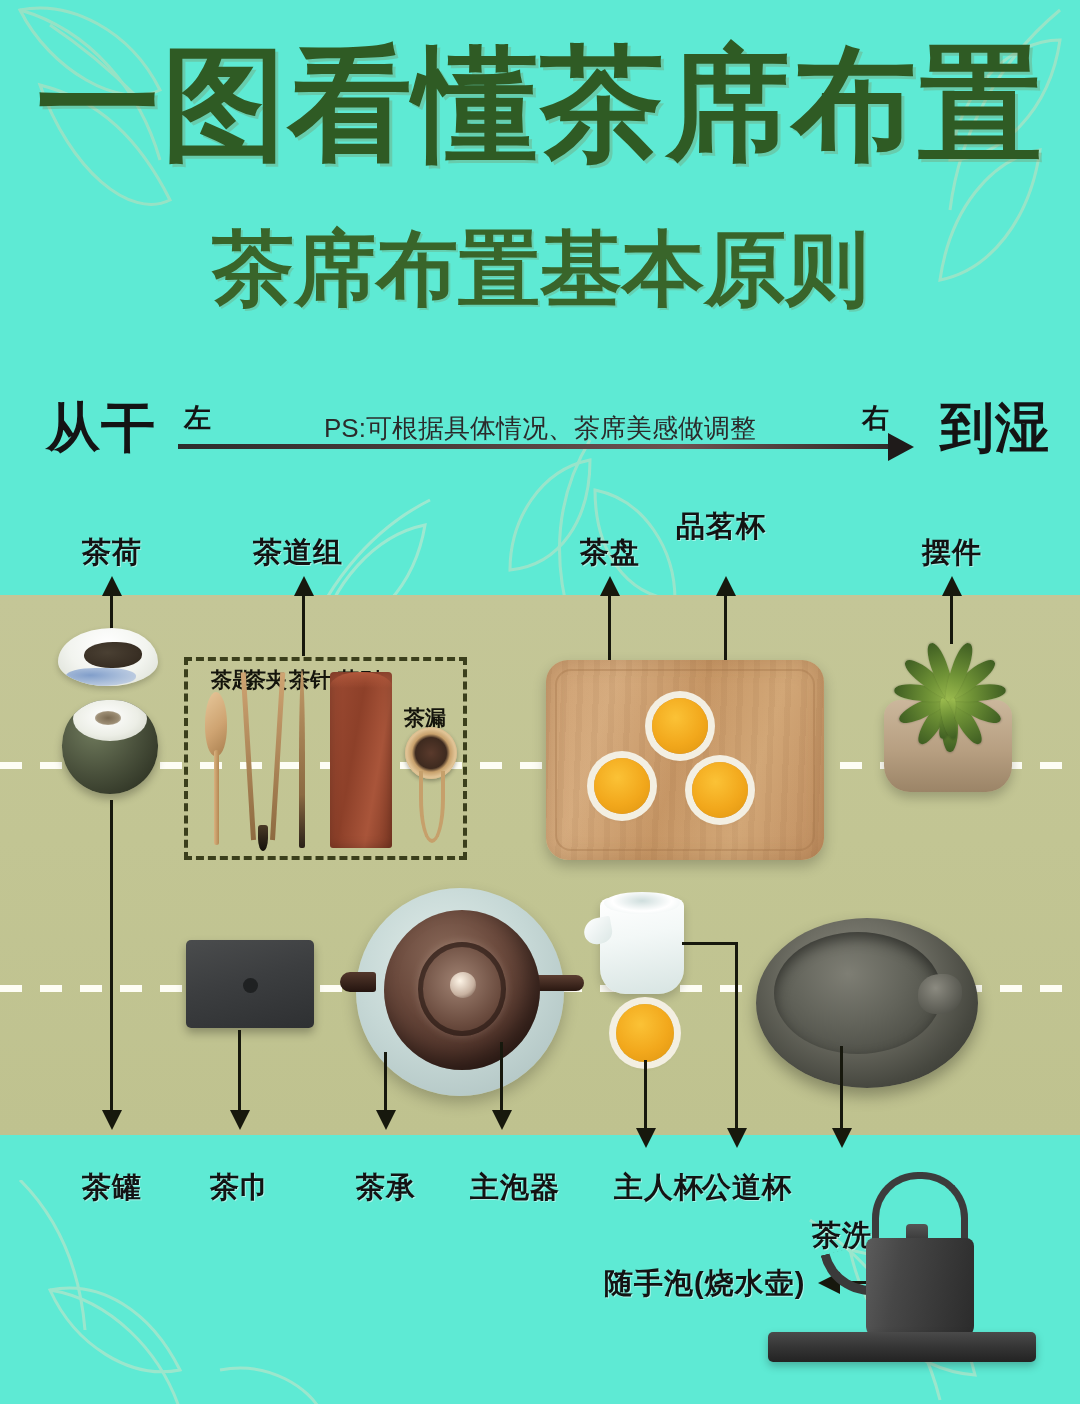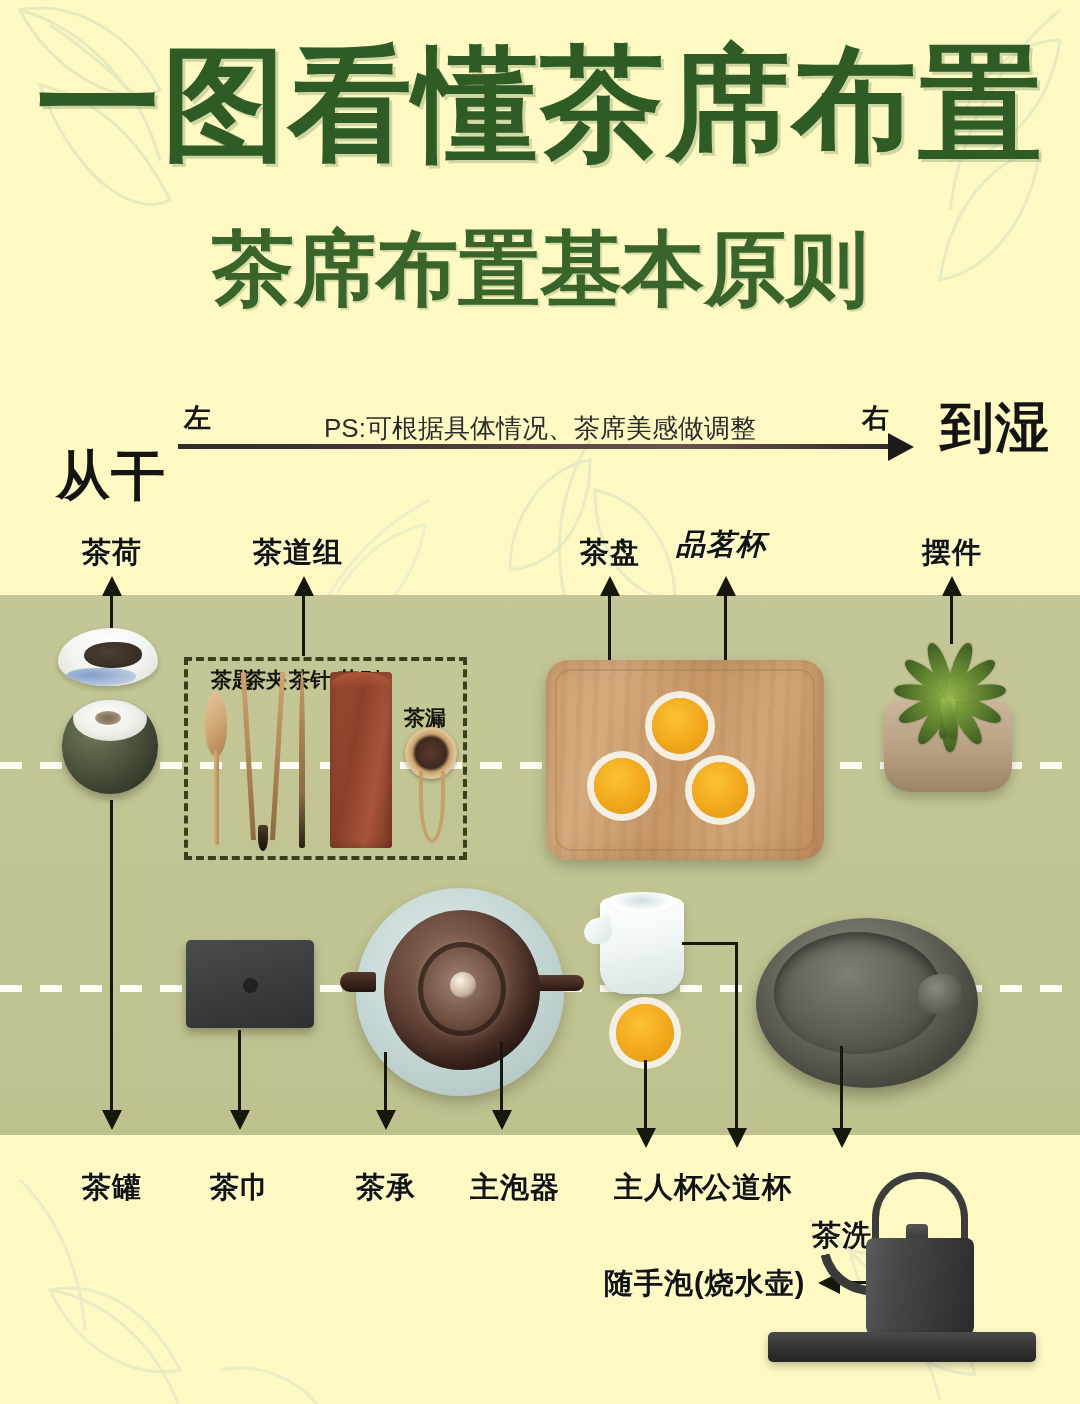--- a/index.html
+++ b/index.html
@@ -9,21 +9,21 @@
     height: 1404px;
     font-family: "Liberation Sans", "DejaVu Sans", sans-serif;
     background: #eff4e1;
     overflow: hidden;
   }
 
   #poster {
     position: relative;
     width: 1080px;
     height: 1404px;
-    background: #fef9c3;
+    background: #5eead4;
     overflow: hidden;
   }
 
   
   .wm {
     position: absolute;
     pointer-events: none;
     opacity: .5;
   }
 
@@ -59,21 +59,21 @@
 
   .p-left, .p-right {
     position: absolute;
     top: 14px;
     font-size: 54px;
     font-weight: 700;
     color: #141414;
     letter-spacing: 1px;
     white-space: nowrap;
   }
-  .p-left  { left: 56px; margin-top: 48px; }
+  .p-left  { left: 46px; }
   .p-right { right: 30px; }
 
   .p-zuo, .p-you {
     position: absolute;
     font-size: 27px;
     font-weight: 700;
     color: #141414;
     white-space: nowrap;
   }
   .p-zuo { left: 184px; top: 22px; }
@@ -534,21 +534,21 @@
   <div class="arrowhead-up" style="left:102px; top:576px;"></div>
 
   <div class="lbl" style="left:253px; top:533px;">茶道组</div>
   <div class="lead" style="left:302px; top:596px; height:60px;"></div>
   <div class="arrowhead-up" style="left:294px; top:576px;"></div>
 
   <div class="lbl" style="left:580px; top:533px;">茶盘</div>
   <div class="lead" style="left:608px; top:596px; height:66px;"></div>
   <div class="arrowhead-up" style="left:600px; top:576px;"></div>
 
-  <div class="lbl" style="left:676px; top:525px;font-style:italic;">品茗杯</div>
+  <div class="lbl" style="left:676px; top:507px;">品茗杯</div>
   <div class="lead" style="left:724px; top:596px; height:160px;"></div>
   <div class="arrowhead-up" style="left:716px; top:576px;"></div>
 
   <div class="lbl" style="left:922px; top:533px;">摆件</div>
   <div class="lead" style="left:950px; top:596px; height:48px;"></div>
   <div class="arrowhead-up" style="left:942px; top:576px;"></div>
 
   <div class="chahe">
     <div class="leaves"></div>
     <div class="blue"></div>

